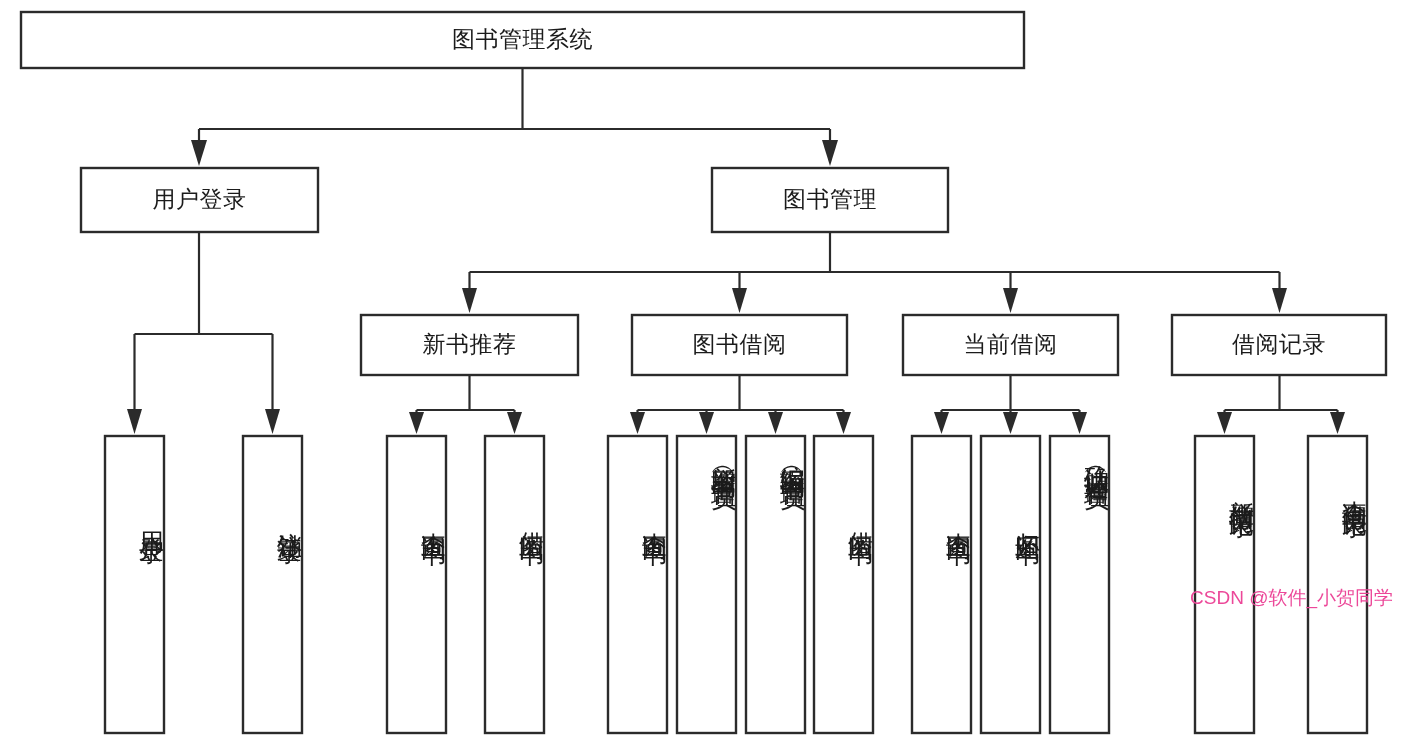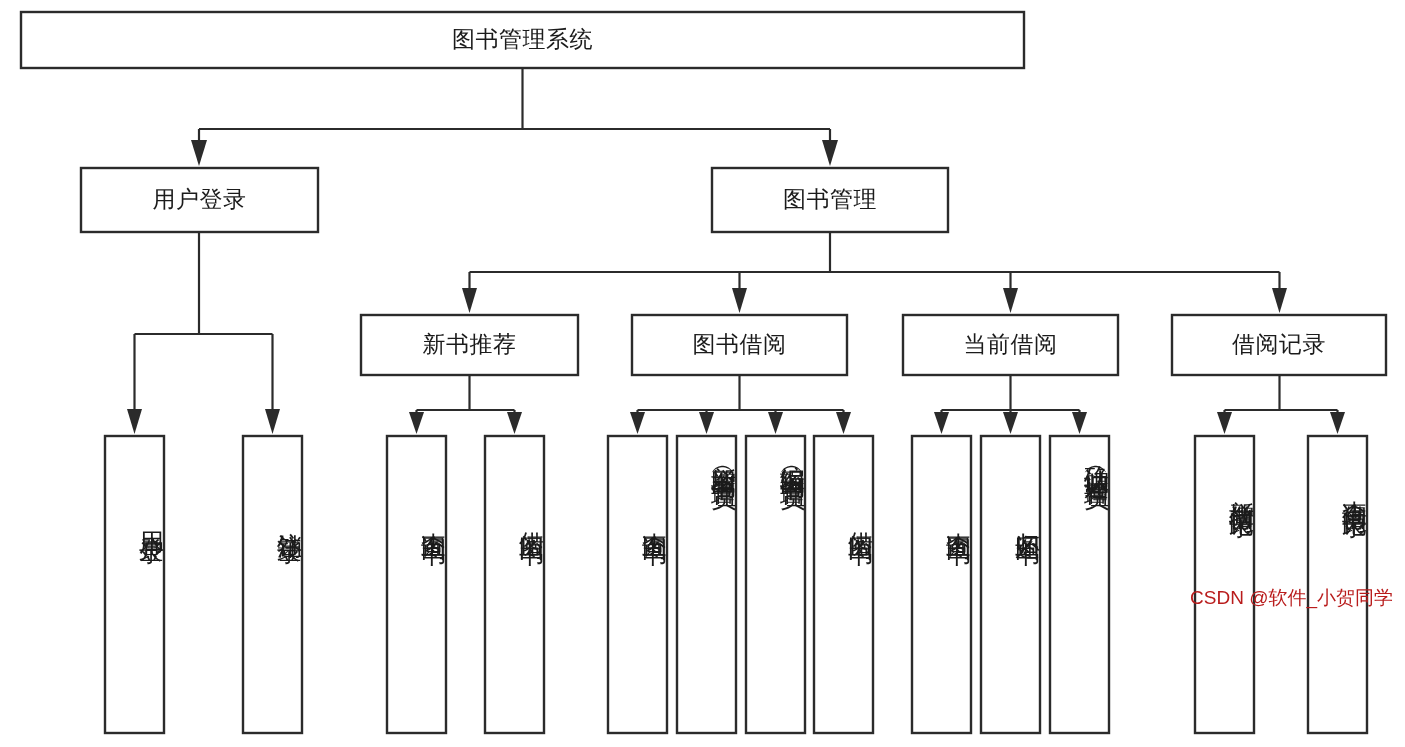--- a/index.html
+++ b/index.html
@@ -64,21 +64,21 @@
     letter-spacing: 3px;
     pointer-events: none;
     user-select: none;
   }
   .watermark {
     position: absolute;
     right: 12px;
     bottom: 4px;
     font-family: "Liberation Sans", "DejaVu Sans", sans-serif;
     font-size: 19px;
-    color: #b91c1c;
+    color: #ec4899;
     white-space: nowrap;
     user-select: none;
   }
 </style>
 </head>
 <body>
 
 <div id="diagram-root">
 
   <svg id="tree-svg" viewBox="0 0 1405 747">

